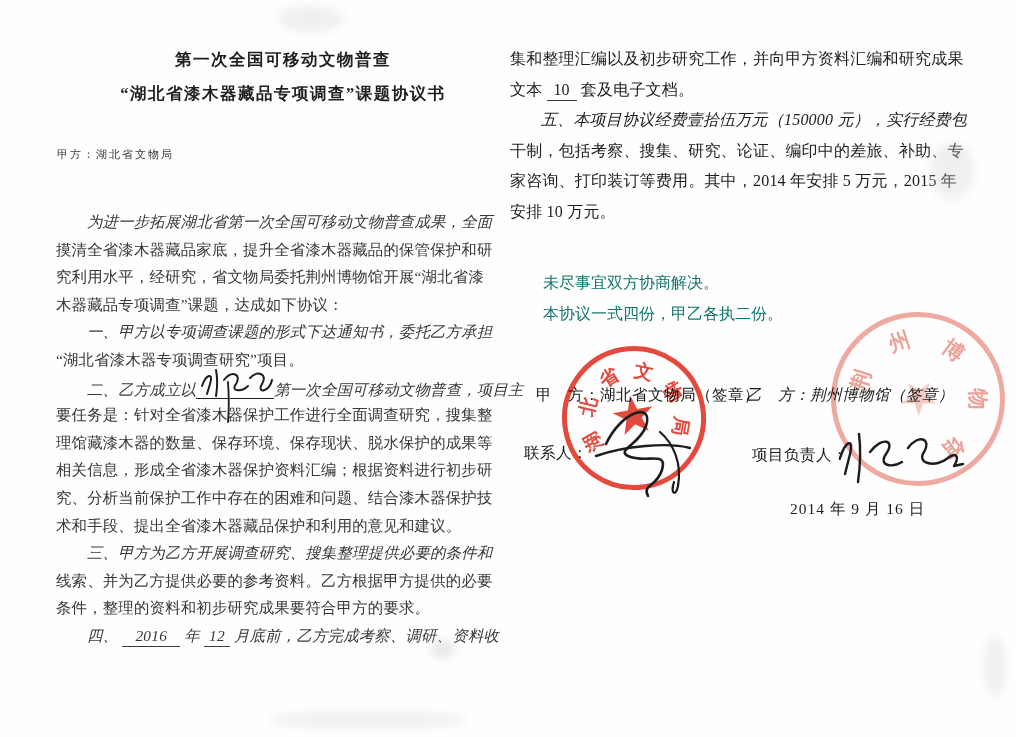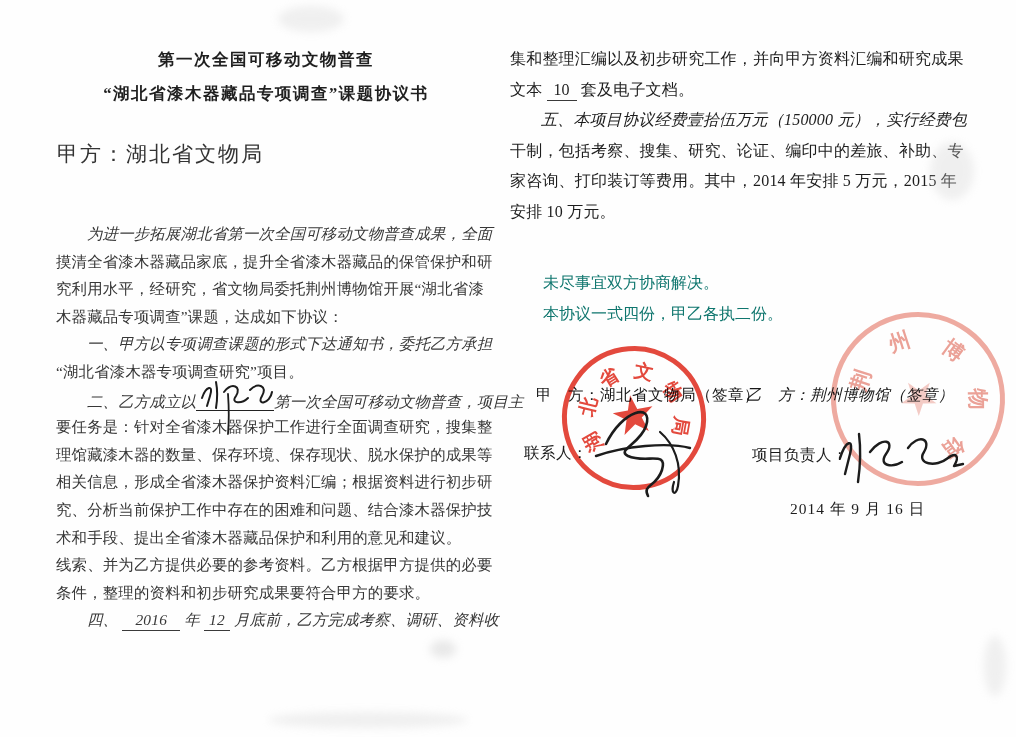--- a/index.html
+++ b/index.html
@@ -2,28 +2,28 @@
 <html lang="zh"><head>
 <meta charset="utf-8">
 <style>
   html,body { margin:0; padding:0; background:#fff; }
   .scan {
     position:relative; width:1016px; height:737px; background:#fefefe;
     font-family:"Liberation Serif","DejaVu Serif",serif; color:#2e2e2e; overflow:hidden;
   }
   
   .doc-title, .doc-subtitle {
-    position:absolute; left:35px; width:462px; text-align:center;
+    position:absolute; left:52px; width:462px; text-align:center;
     font-weight:bold; font-size:16.5px; letter-spacing:1.5px; color:#1f1f1f; white-space:nowrap;
   }
   .doc-title { top:49px; }
   .doc-subtitle { top:83px; }
-  .party-block { position:absolute; left:57px; top:138px; font-size:21px; color:#333; }
+  .party-block { position:absolute; left:57px; top:138px; font-size:11px; color:#333; }
   .party-line { height:32px; line-height:32px; letter-spacing:2px; white-space:nowrap; }
-  .body-left { position:absolute; left:56px; top:220px; width:446px; font-size:15.4px; color:#373737; }
+  .body-left { position:absolute; left:56px; top:208px; width:446px; font-size:15.4px; color:#373737; }
   .body-left .ln { height:27.6px; line-height:27.6px; white-space:nowrap; letter-spacing:0.2px; }
   .indent { padding-left:31px;font-style:italic; }
   .blank { display:inline-block; text-align:center; border-bottom:1.3px solid #3a3a3a; line-height:20px; }
   .blank.w-year { min-width:58px; }
   .blank.w-month { min-width:26px; }
   .blank.w-copies { min-width:30px; }
   .inline-hand {
     display:inline-block; position:relative; width:78px; height:24px;
     border-bottom:1.6px solid #222; vertical-align:-4px;
   }
@@ -105,20 +105,21 @@
               <path d="M26,14 C34,4 44,8 38,18 C32,26 44,26 50,20" stroke="#1c1c1c" stroke-width="2" fill="none" stroke-linecap="round"></path>
               <path d="M52,12 C60,4 70,8 64,18 C58,28 72,26 74,14" stroke="#1c1c1c" stroke-width="2" fill="none" stroke-linecap="round"></path>
               <path d="M30,16 C31,30 31,44 30,56" stroke="#1c1c1c" stroke-width="1.8" fill="none" stroke-linecap="round"></path>
             </svg></span><span>第一次全国可移动文物普查，项目主</span>
       </div>
       <div class="ln">要任务是：针对全省漆木器保护工作进行全面调查研究，搜集整</div>
       <div class="ln">理馆藏漆木器的数量、保存环境、保存现状、脱水保护的成果等</div>
       <div class="ln">相关信息，形成全省漆木器保护资料汇编；根据资料进行初步研</div>
       <div class="ln">究、分析当前保护工作中存在的困难和问题、结合漆木器保护技</div>
       <div class="ln">术和手段、提出全省漆木器藏品保护和利用的意见和建议。</div>
+      <div class="ln indent">三、甲方为乙方开展调查研究、搜集整理提供必要的条件和</div>
       <div class="ln">线索、并为乙方提供必要的参考资料。乙方根据甲方提供的必要</div>
       <div class="ln">条件，整理的资料和初步研究成果要符合甲方的要求。</div>
       <div class="ln indent">
         <span>四、</span>
         <span class="blank w-year">2016</span>
         <span>年</span>
         <span class="blank w-month">12</span>
         <span>月底前，乙方完成考察、调研、资料收</span>
       </div>
     </div>

